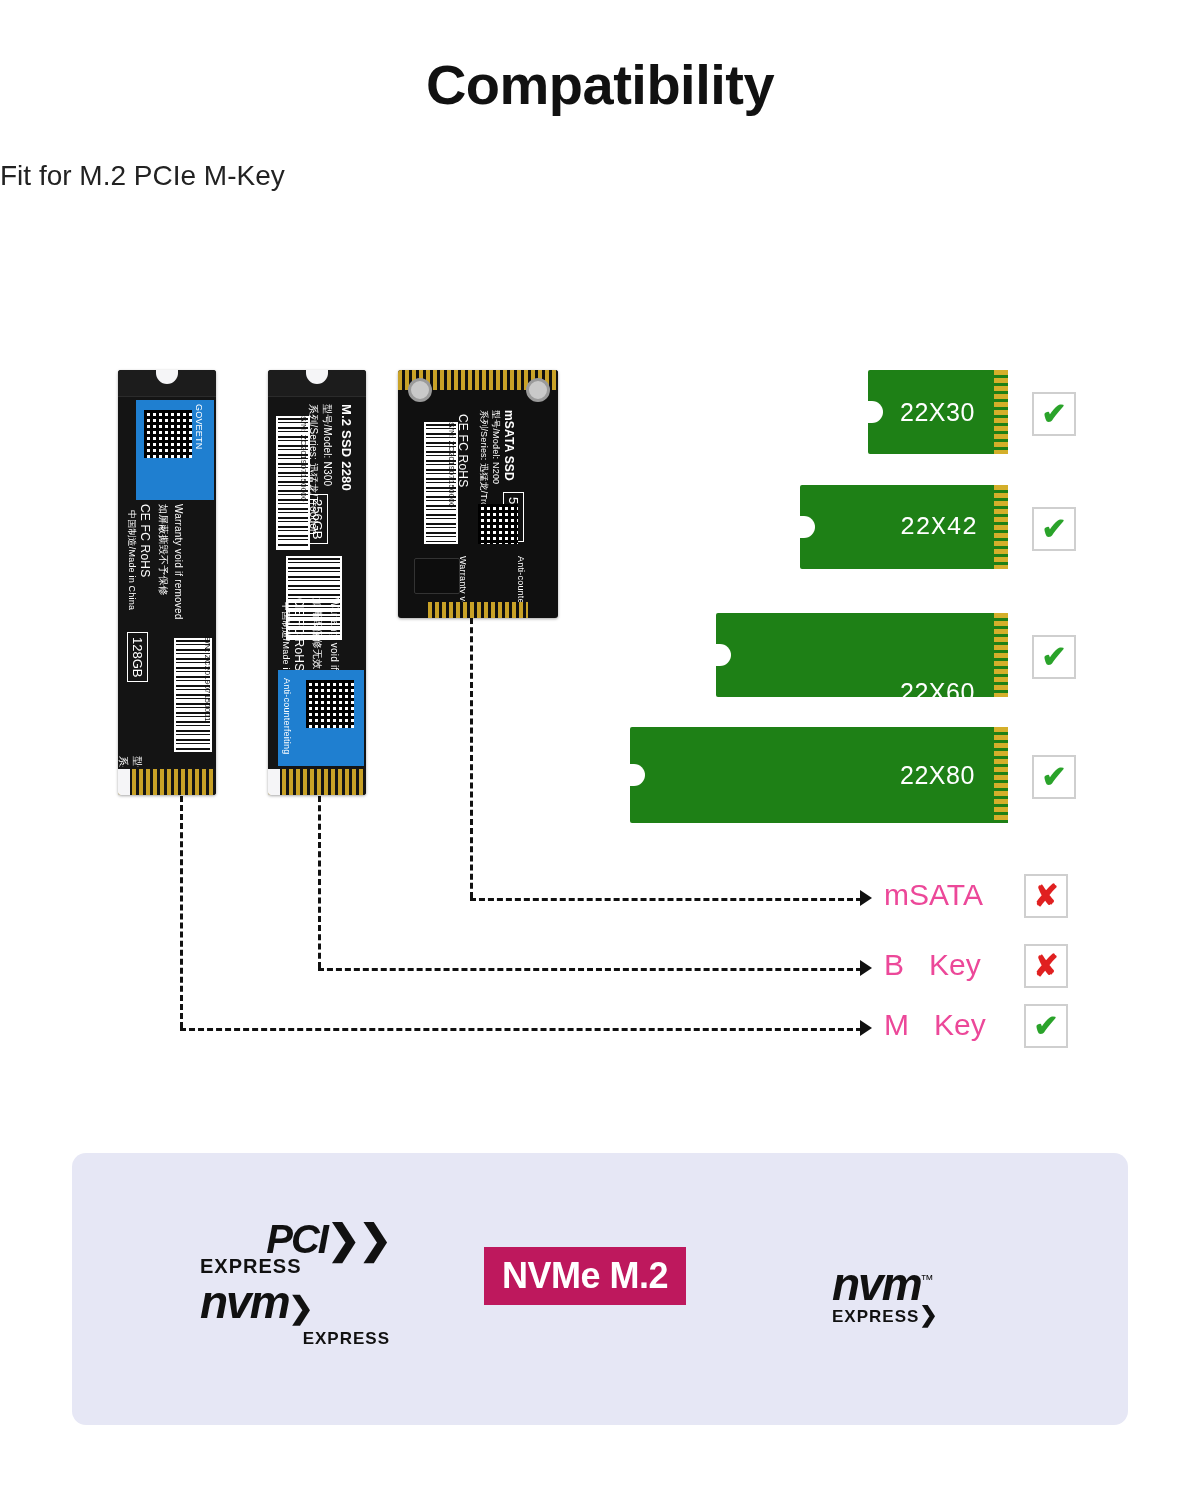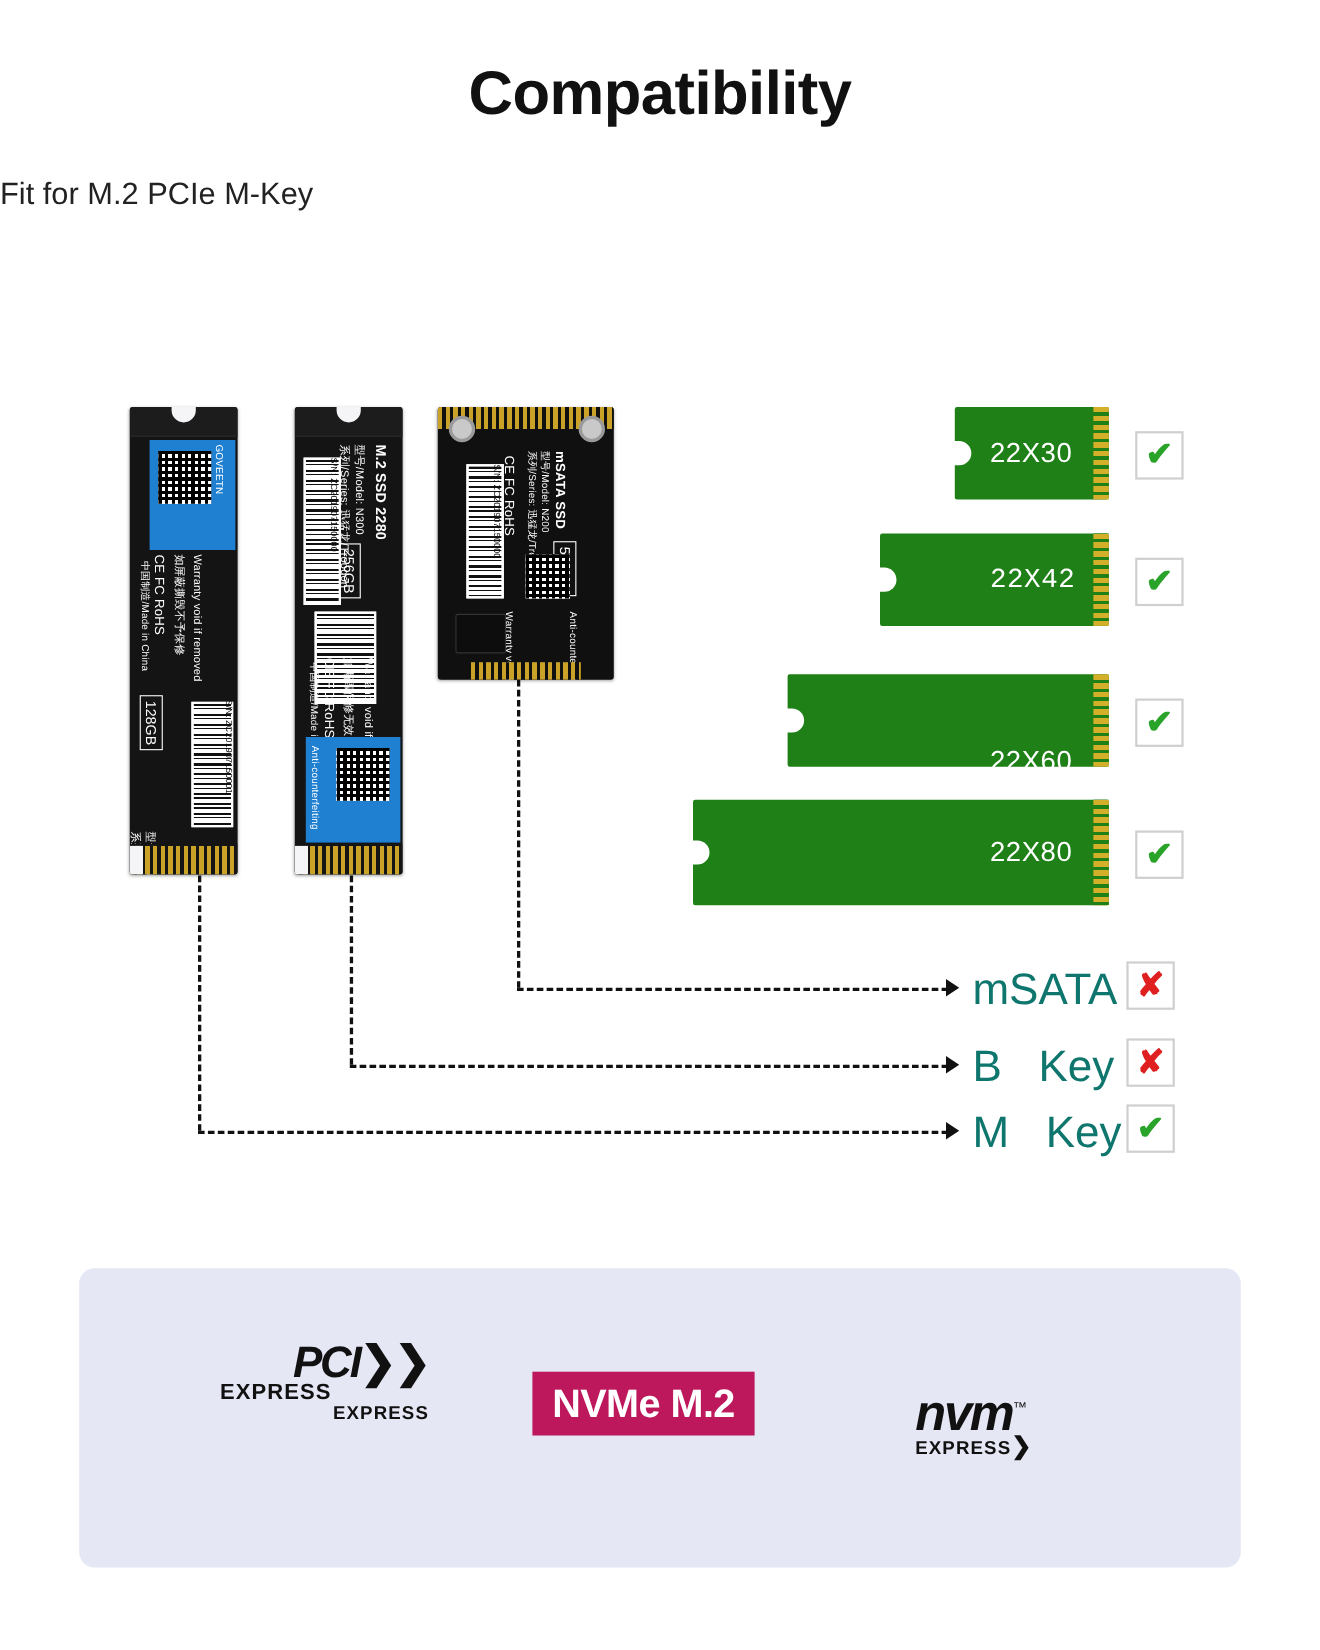--- a/index.html
+++ b/index.html
@@ -200,22 +200,22 @@
     font-size: 30px;
     font-weight: bold;
     line-height: 1;
   }
   .mark.ok { color: #2aa32a; }
   .mark.no { color: #e02020; }
 
   
   .row-label {
     position: absolute;
-    font-size: 40px;
-    color: #0f766e;
+    font-size: 30px;
+    color: #ec4899;
     white-space: pre;
   }
 
   
   .dash-h {
     position: absolute;
     height: 0;
     border-top: 3px dashed #111111;
   }
   .dash-v {
@@ -418,20 +418,23 @@
 <div class="dash-h" style="left:180px; top:1028px; width:682px;"></div>
 <div class="arrow-right" style="left:860px; top:1020px;"></div>
 
 <div class="logo-panel"></div>
 
 <div class="logo-pci">
   <div class="pci-word">
     <span>PCI</span><span class="arrow-glyph">❯❯</span>
   </div>
   <div class="pci-sub">EXPRESS</div>
+  <div class="nvm-word" style="margin-top:4px;">
+    <span>nvm</span><span class="arrow-glyph" style="font-size:30px;">❯</span>
+  </div>
   <div class="nvm-sub">EXPRESS</div>
 </div>
 
 <div class="logo-nvme-box">NVMe M.2</div>
 
 <div class="logo-nvm2">
   <div class="nvm-word">
     <span>nvm</span><span class="tm">™</span>
   </div>
   <div class="nvm-sub">

